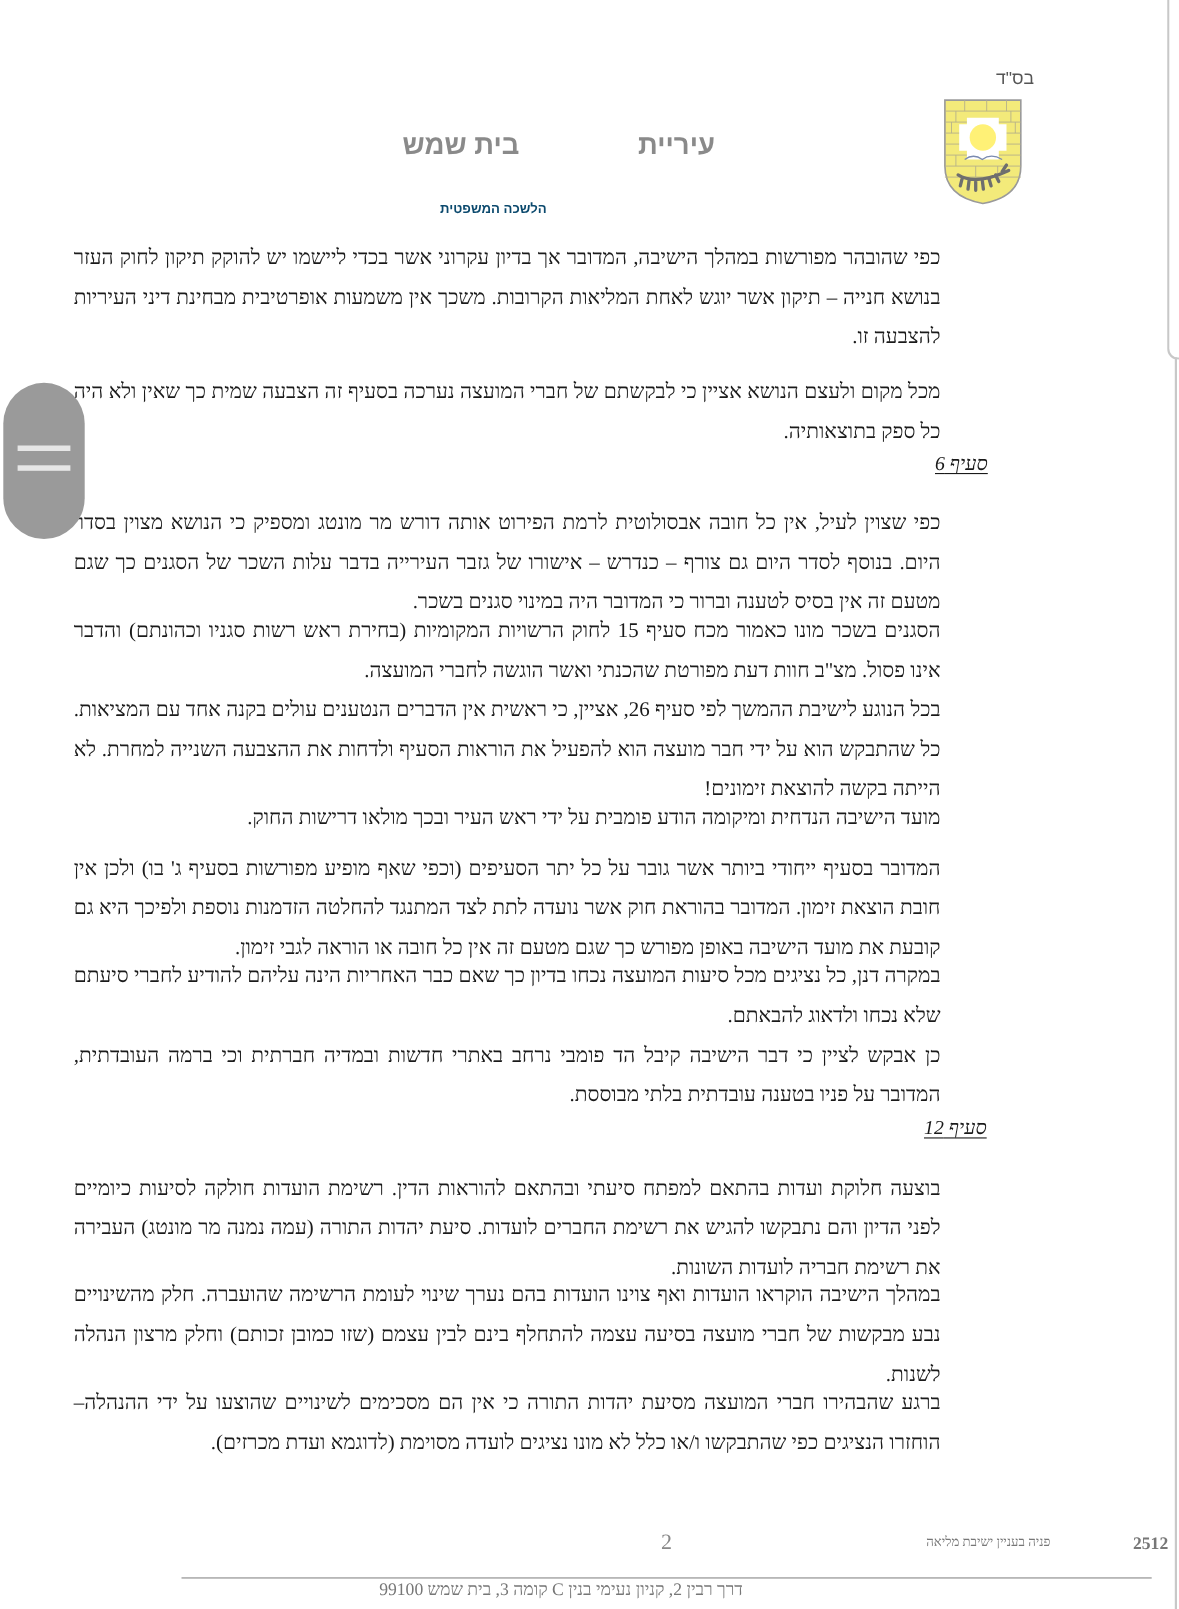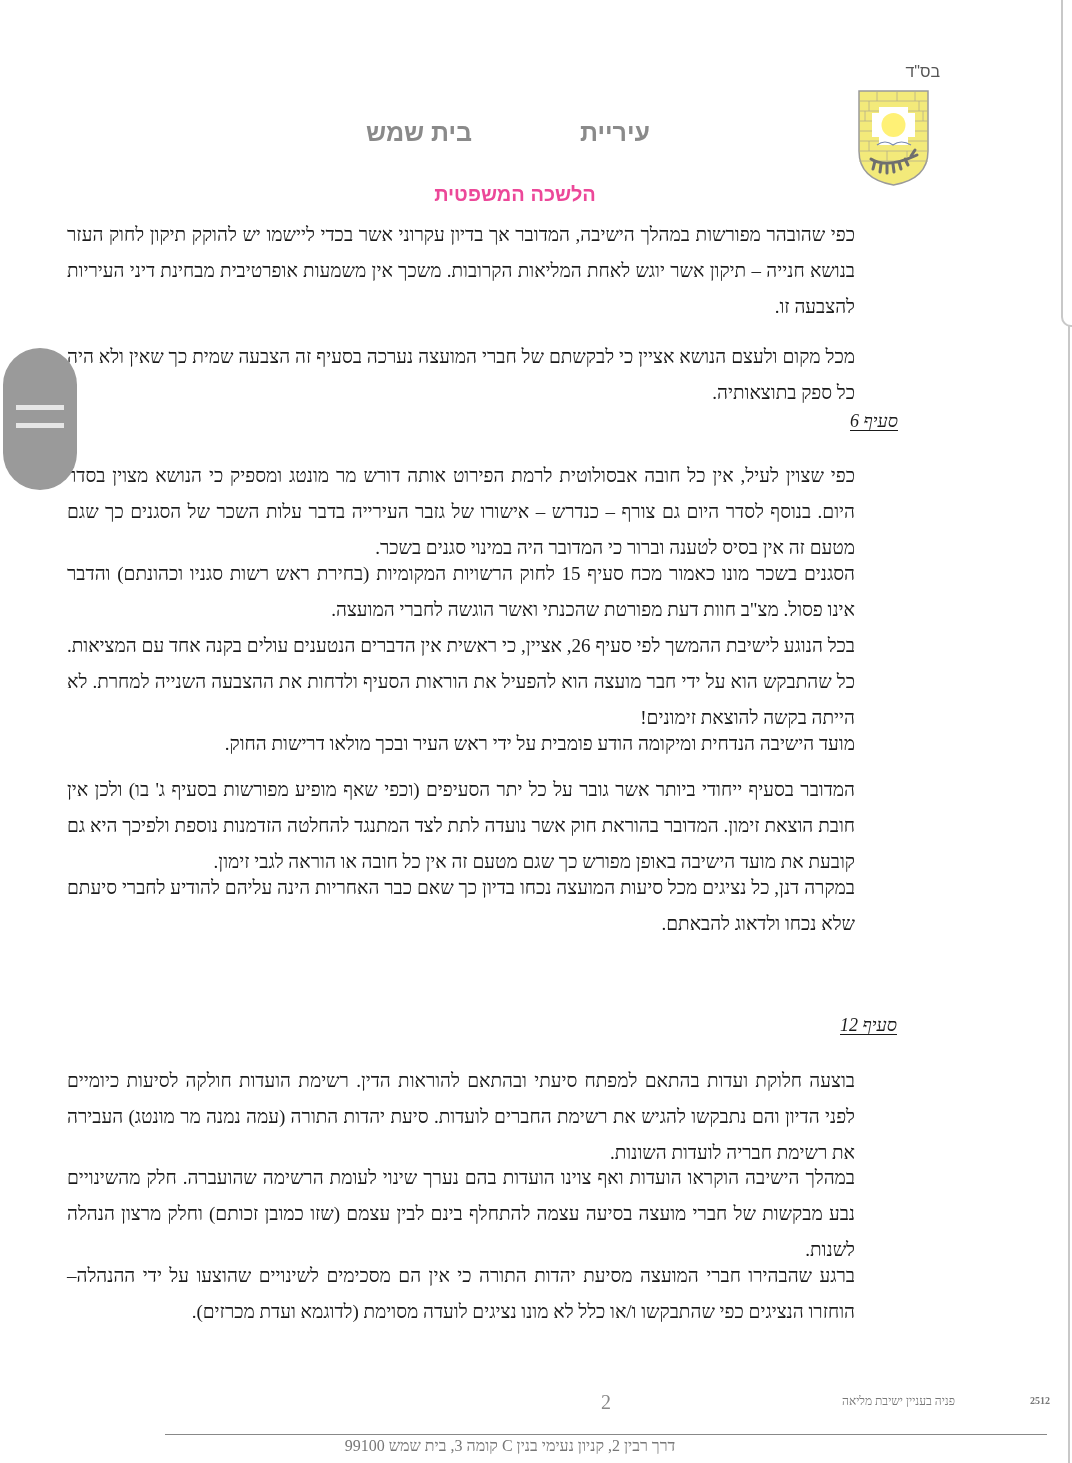--- a/index.html
+++ b/index.html
@@ -9,33 +9,33 @@
   }
   .page { position:absolute; left:0; top:0; width:1072px; height:1463px; }
   .bsd { position:absolute; top:63px; left:880px; width:60px; text-align:right;
     font-family:"Liberation Sans", sans-serif; font-size:16px; color:#555; direction:rtl; }
   .logo { position:absolute; left:857px; top:89px; width:73px; height:98px; }
   .city-title { position:absolute; top:118px; left:360px; width:290px; height:34px;
     font-family:"Liberation Sans", sans-serif; font-weight:bold; font-size:25px; color:#8a8a8a;
     direction:rtl; }
   .city-title .w1 { position:absolute; right:0; top:0; }
   .city-title .w2 { position:absolute; left:6px; top:0; }
-  .dept { position:absolute; top:183px; left:400px; width:230px; text-align:center;
-    font-family:"Liberation Sans", sans-serif; font-weight:bold; font-size:20px; color:#ec4899; direction:rtl; }
+  .dept { position:absolute; top:183px; left:400px; width:230px; text-align:left;
+    font-family:"Liberation Sans", sans-serif; font-weight:bold; font-size:12px; color:#0c4a6e; direction:rtl; }
   .body-text { position:absolute; left:67px; width:788px; direction:rtl; text-align:justify;
     font-size:19px; line-height:36px; }
   .body-text.last { text-align-last:right; }
   .section-heading { position:absolute; direction:rtl; font-size:18px; text-decoration:underline; text-underline-offset:3px;font-style:italic; }
   .handle { position:absolute; left:3px; top:348px; width:74px; height:142px; border-radius:37px;
     background:#9a9a9a; }
   .handle .bar { position:absolute; left:13px; width:48px; height:5px; background:#e6e6e6; }
   .scroll-edge { position:absolute; left:1061px; top:0; width:11px; height:325px;
     border-left:2px solid #c8c8c8; border-bottom:2px solid #c8c8c8; border-bottom-left-radius:10px; background:#fff; }
   .scroll-line { position:absolute; left:1068px; top:325px; width:2px; height:1138px; background:#c8c8c8; }
-  .footer-ref { position:absolute; top:1395px; left:1030px; font-size:10px; font-weight:bold; color:#777; }
+  .footer-ref { position:absolute; top:1395px; left:1030px; font-size:16px; font-weight:bold; color:#777; }
   .footer-subject { position:absolute; top:1394px; left:760px; width:195px; text-align:right; direction:rtl;
     font-size:12px; color:#777; }
   .footer-page { position:absolute; top:1391px; left:601px; font-size:20px; color:#888; }
   .footer-rule { position:absolute; top:1434px; left:165px; width:882px; height:1px; background:#888; }
   .footer-address { position:absolute; top:1437px; left:290px; width:440px; text-align:center; direction:rtl;
     font-size:16px; color:#777; }
 </style>
 </head>
 <body>
 
@@ -81,20 +81,21 @@
   <p class="body-text last" style="top:339px;margin:0;">מכל מקום ולעצם הנושא אציין כי לבקשתם של חברי המועצה נערכה בסעיף זה הצבעה שמית כך שאין ולא היה כל ספק בתוצאותיה.</p>
 
   <div class="section-heading" style="top:411px;left:850px;">סעיף 6</div>
 
   <p class="body-text last" style="top:458px;margin:0;">כפי שצוין לעיל, אין כל חובה אבסולוטית לרמת הפירוט אותה דורש מר מונטג ומספיק כי הנושא מצוין בסדר היום. בנוסף לסדר היום גם צורף – כנדרש – אישורו של גזבר העירייה בדבר עלות השכר של הסגנים כך שגם מטעם זה אין בסיס לטענה וברור כי המדובר היה במינוי סגנים בשכר.</p>
   <p class="body-text last" style="top:556px;margin:0;">הסגנים בשכר מונו כאמור מכח סעיף 15 לחוק הרשויות המקומיות (בחירת ראש רשות סגניו וכהונתם) והדבר אינו פסול. מצ"ב חוות דעת מפורטת שהכנתי ואשר הוגשה לחברי המועצה.</p>
   <p class="body-text last" style="top:628px;margin:0;">בכל הנוגע לישיבת ההמשך לפי סעיף 26, אציין, כי ראשית אין הדברים הנטענים עולים בקנה אחד עם המציאות. כל שהתבקש הוא על ידי חבר מועצה הוא להפעיל את הוראות הסעיף ולדחות את ההצבעה השנייה למחרת. לא הייתה בקשה להוצאת זימונים!</p>
   <p class="body-text last" style="top:726px;margin:0;">מועד הישיבה הנדחית ומיקומה הודע פומבית על ידי ראש העיר ובכך מולאו דרישות החוק.</p>
   <p class="body-text last" style="top:772px;margin:0;">המדובר בסעיף ייחודי ביותר אשר גובר על כל יתר הסעיפים (וכפי שאף מופיע מפורשות בסעיף ג' בו) ולכן אין חובת הוצאת זימון. המדובר בהוראת חוק אשר נועדה לתת לצד המתנגד להחלטה הזדמנות נוספת ולפיכך היא גם קובעת את מועד הישיבה באופן מפורש כך שגם מטעם זה אין כל חובה או הוראה לגבי זימון.</p>
   <p class="body-text last" style="top:870px;margin:0;">במקרה דנן, כל נציגים מכל סיעות המועצה נכחו בדיון כך שאם כבר האחריות הינה עליהם להודיע לחברי סיעתם שלא נכחו ולדאוג להבאתם.</p>
+  <p class="body-text last" style="top:942px;margin:0;">כן אבקש לציין כי דבר הישיבה קיבל הד פומבי נרחב באתרי חדשות ובמדיה חברתית וכי ברמה העובדתית, המדובר על פניו בטענה עובדתית בלתי מבוססת.</p>
 
   <div class="section-heading" style="top:1015px;left:840px;">סעיף 12</div>
 
   <p class="body-text last" style="top:1063px;margin:0;">בוצעה חלוקת ועדות בהתאם למפתח סיעתי ובהתאם להוראות הדין. רשימת הועדות חולקה לסיעות כיומיים לפני הדיון והם נתבקשו להגיש את רשימת החברים לועדות. סיעת יהדות התורה (עמה נמנה מר מונטג) העבירה את רשימת חבריה לועדות השונות.</p>
   <p class="body-text last" style="top:1160px;margin:0;">במהלך הישיבה הוקראו הועדות ואף צוינו הועדות בהם נערך שינוי לעומת הרשימה שהועברה. חלק מהשינויים נבע מבקשות של חברי מועצה בסיעה עצמה להתחלף בינם לבין עצמם (שזו כמובן זכותם) וחלק מרצון הנהלה לשנות.</p>
   <p class="body-text last" style="top:1258px;margin:0;">ברגע שהבהירו חברי המועצה מסיעת יהדות התורה כי אין הם מסכימים לשינויים שהוצעו על ידי ההנהלה– הוחזרו הנציגים כפי שהתבקשו ו/או כלל לא מונו נציגים לועדה מסוימת (לדוגמא ועדת מכרזים).</p>
 
   <div class="footer-ref">2512</div>
   <div class="footer-subject">פניה בעניין ישיבת מליאה</div>
   <div class="footer-page">2</div>

